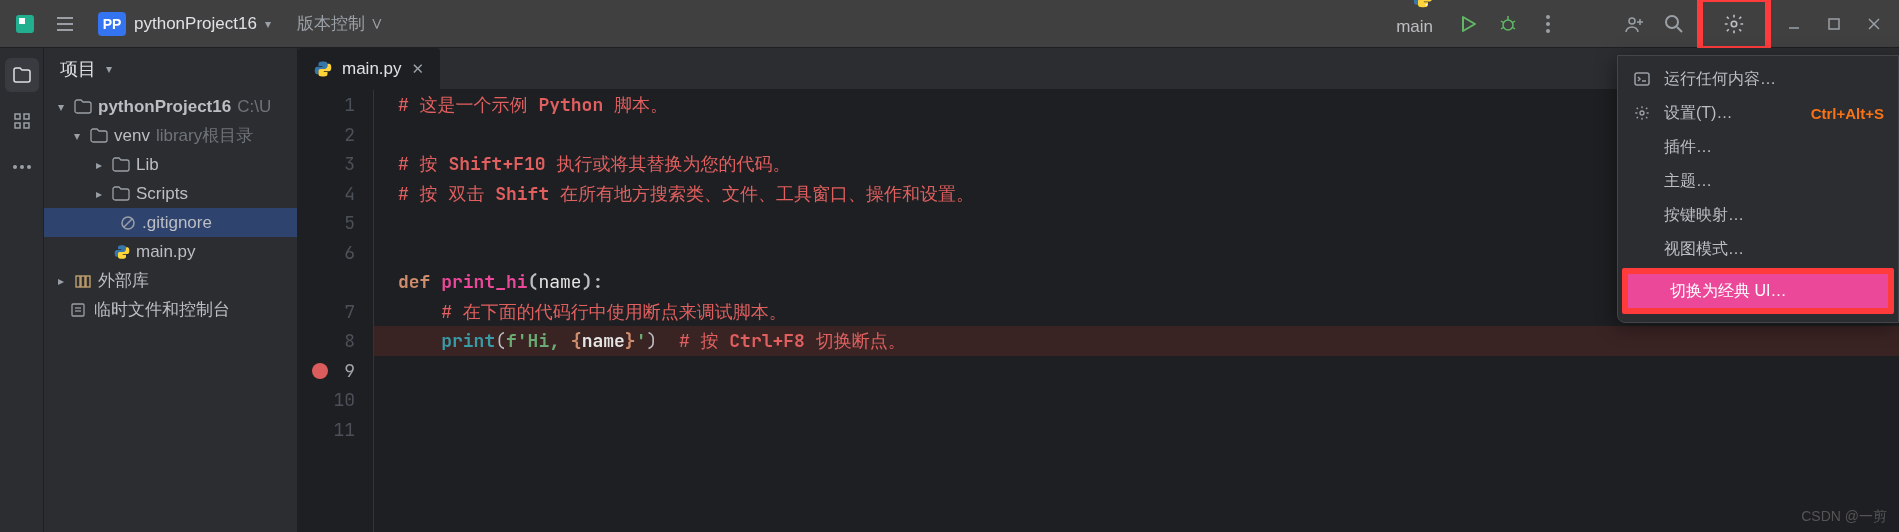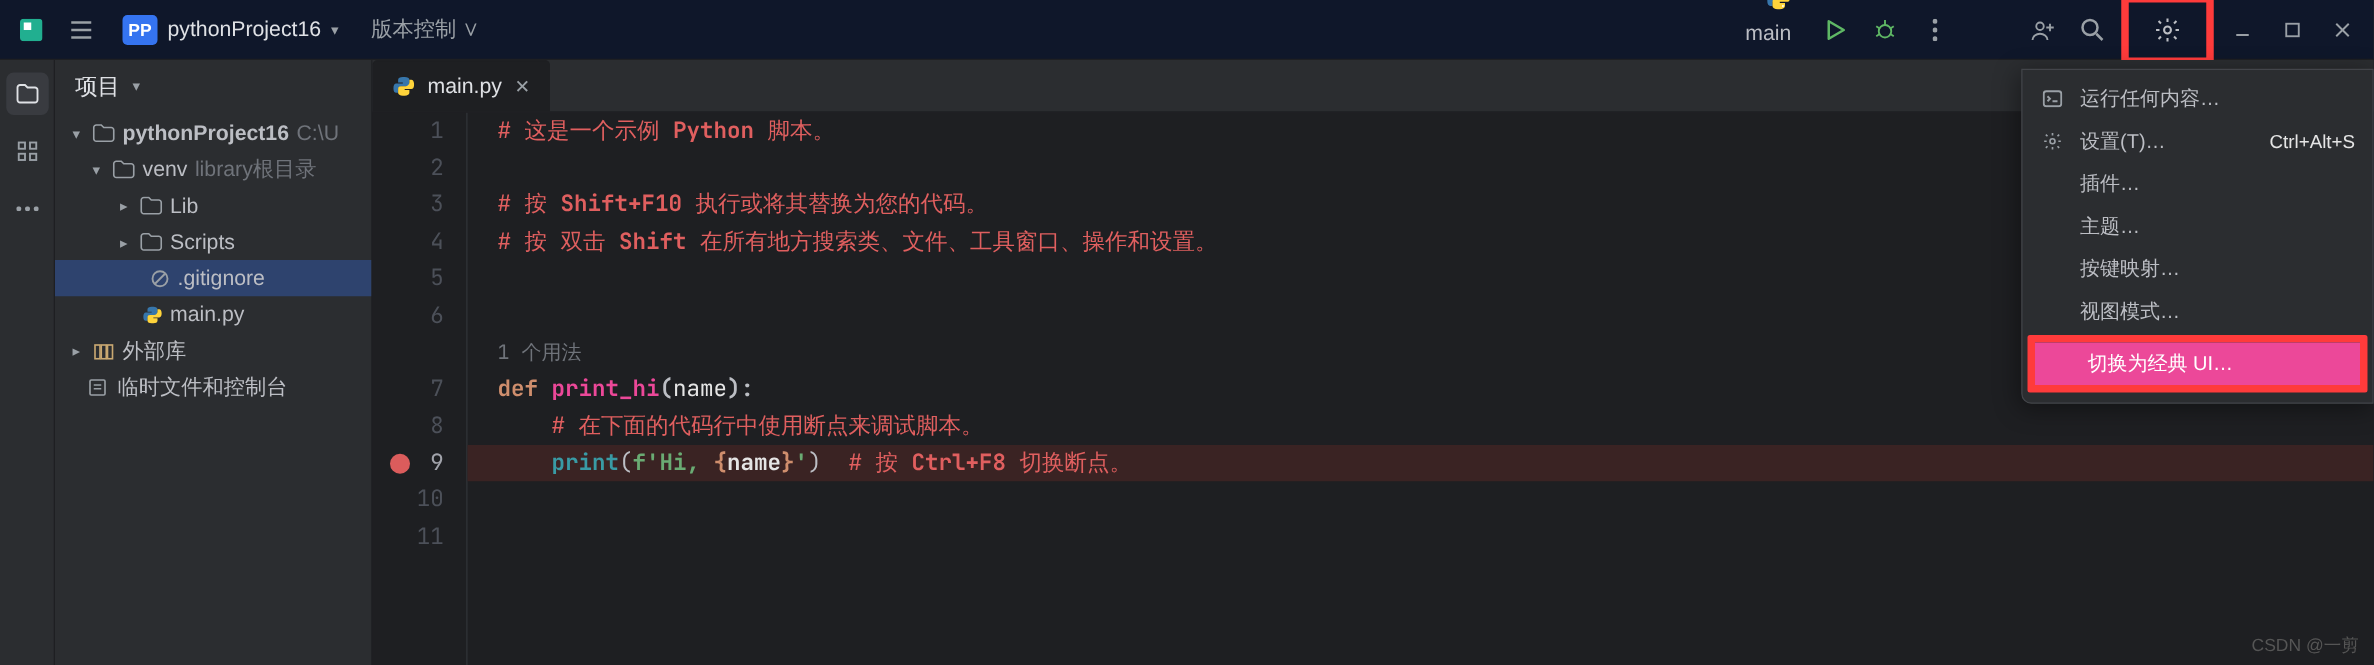--- a/index.html
+++ b/index.html
@@ -13,21 +13,21 @@
   overflow: hidden;
   position: relative;
 }
 
 
 .top-bar {
   height: 48px;
   display: flex;
   justify-content: space-between;
   align-items: center;
-  background: #0f172a;
+  background: #404040;
   border-bottom: 1px solid #1e1f22;
   padding: 0 8px;
 }
 .top-left, .top-right {
   display: flex;
   align-items: center;
   gap: 6px;
 }
 .top-icon {
   width: 34px; height: 34px;
@@ -204,21 +204,21 @@
 .menu-item {
   height: 34px;
   display: flex; align-items: center;
   padding: 0 14px;
   gap: 12px;
   color: #bcbec4;
   cursor: pointer;
   font-size: 16px;
 }
 .menu-item.highlighted { background: #ec4899; color: #fff; }
-.menu-hint { margin-left: auto; color: #e5e5e5; font-size: 15px; }
+.menu-hint { margin-left: auto; color: #f97316; font-size: 15px; font-weight: bold; }
 .menu-icon { width: 20px; display: flex; justify-content: center; color: #9aa0a6; }
 .menu-icon.nil { width: 20px; }
 .menu-highlight-box {
   border: 6px solid #ff3b3b;
   margin: 2px 4px;
   border-radius: 2px;
 }
 .menu-highlight-box .menu-item { padding: 0 10px; }
 
 .watermark {
@@ -449,21 +449,20 @@
         <div class="ln">10</div>
         <div class="ln">11</div>
       </div>
       <div class="code-col">
         <div class="code-line"><span class="c-comment"><span># 这是一个示例 </span><span class="bold">Python</span><span> 脚本。</span></span></div>
         <div class="code-line"></div>
         <div class="code-line"><span class="c-comment"><span># 按 </span><span class="bold">Shift+F10</span><span> 执行或将其替换为您的代码。</span></span></div>
         <div class="code-line"><span class="c-comment"><span># 按 双击 </span><span class="bold">Shift</span><span> 在所有地方搜索类、文件、工具窗口、操作和设置。</span></span></div>
         <div class="code-line"></div>
         <div class="code-line"></div>
-        <div class="usage-hint">1 个用法</div>
         <div class="code-line"><span class="c-kw bold">def </span><span class="c-fn bold">print_hi</span><span class="bold">(</span><span class="c-param">name</span><span class="bold">):</span></div>
         <div class="code-line">    <span class="c-comment"># 在下面的代码行中使用断点来调试脚本。</span></div>
         <div class="code-line bp-highlight">    <span class="c-print bold">print</span><span>(</span><span class="c-str bold"><span>f'Hi, </span><span class="c-format">{</span><span class="c-param">name</span><span class="c-format">}</span><span>'</span></span><span>)  </span><span class="c-comment"><span># 按 </span><span class="bold">Ctrl+F8</span><span> 切换断点。</span></span></div>
         <div class="code-line"></div>
         <div class="code-line"></div>
       </div>
     </div>
   </div>
 </div>
 

